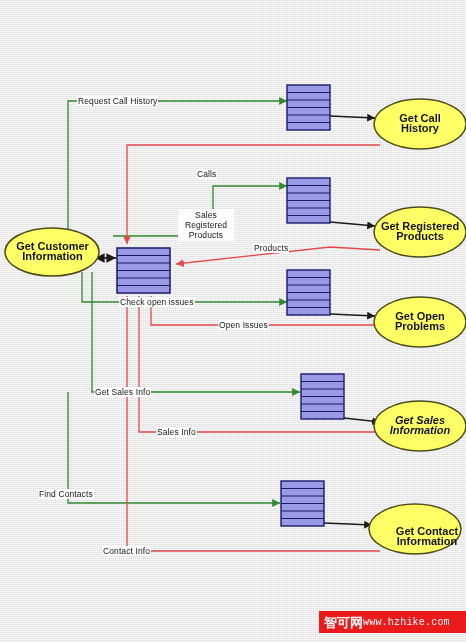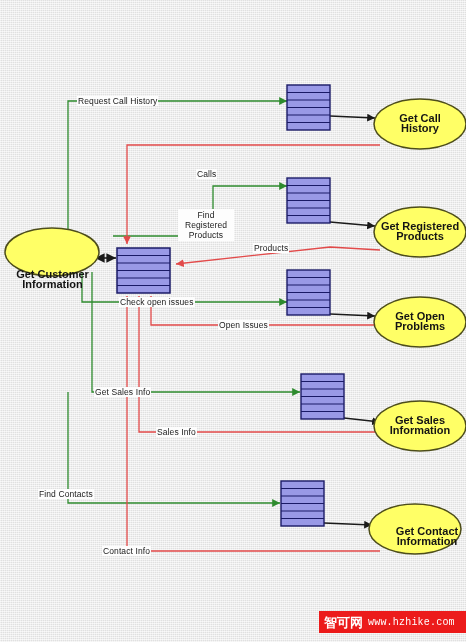--- a/index.html
+++ b/index.html
@@ -56,21 +56,20 @@
   }
   #watermark {
     position: absolute;
     left: 319px;
     top: 611px;
     width: 147px;
     height: 22px;
     background: #ec1b1b;
     display: flex;
     align-items: center;
-    gap: 5px;
     padding-left: 5px;
     box-sizing: border-box;
   }
   #watermark .wm-cn {
     color: #ffffff;
     font-size: 13px;
     font-weight: bold;
     line-height: 13px;
     letter-spacing: 0px;
   }
@@ -209,54 +208,54 @@
       <ellipse cx="420" cy="322" rx="46" ry="25" fill="#ffff66" stroke="#4d4d1a" stroke-width="1.5"></ellipse>
     </g>
     <g>
       <ellipse cx="420" cy="426" rx="46" ry="25" fill="#ffff66" stroke="#4d4d1a" stroke-width="1.5"></ellipse>
     </g>
     <g>
       <ellipse cx="415" cy="529" rx="46" ry="25" fill="#ffff66" stroke="#4d4d1a" stroke-width="1.5"></ellipse>
     </g>
   </svg>
 
-  <div class="node-label" style="left:5px; top:241px; width:95px;margin-top:28px;">
+  <div class="node-label" style="left:5px; top:241px; width:95px;">
     <div>Get Customer</div>
     <div>Information</div>
   </div>
 
   <div class="node-label" style="left:374px; top:113px; width:92px;">
     <div>Get Call</div>
     <div>History</div>
   </div>
 
   <div class="node-label" style="left:374px; top:221px; width:92px;">
     <div>Get Registered</div>
     <div>Products</div>
   </div>
 
   <div class="node-label" style="left:374px; top:311px; width:92px;">
     <div>Get Open</div>
     <div>Problems</div>
   </div>
 
-  <div class="node-label" style="left:374px; top:415px; width:92px;">
+  <div class="node-label" style="left:374px; top:415px; width:92px;font-style:italic;">
     <div>Get Sales</div>
     <div>Information</div>
   </div>
 
   <div class="node-label" style="left:369px; top:526px; width:84px;margin-left:16px;">
     <div>Get Contact</div>
     <div>Information</div>
   </div>
 
   <div class="edge-label" style="left:77px; top:96px;">Request Call History</div>
 
   <div class="edge-label multi" style="left:178px; top:209px; width:52px;">
-    <div>Find</div>
+    <div>Sales</div>
     <div>Registered</div>
     <div>Products</div>
   </div>
 
   <div class="edge-label" style="left:119px; top:297px;">Check open issues</div>
 
   <div class="edge-label" style="left:94px; top:387px;">Get Sales Info</div>
 
   <div class="edge-label" style="left:38px; top:489px;">Find Contacts</div>
 

